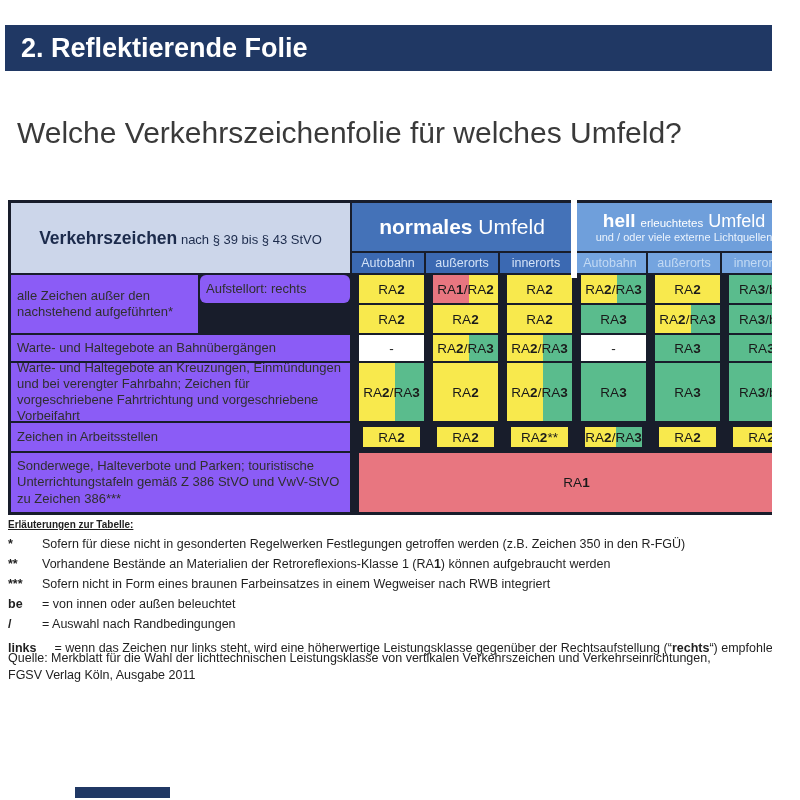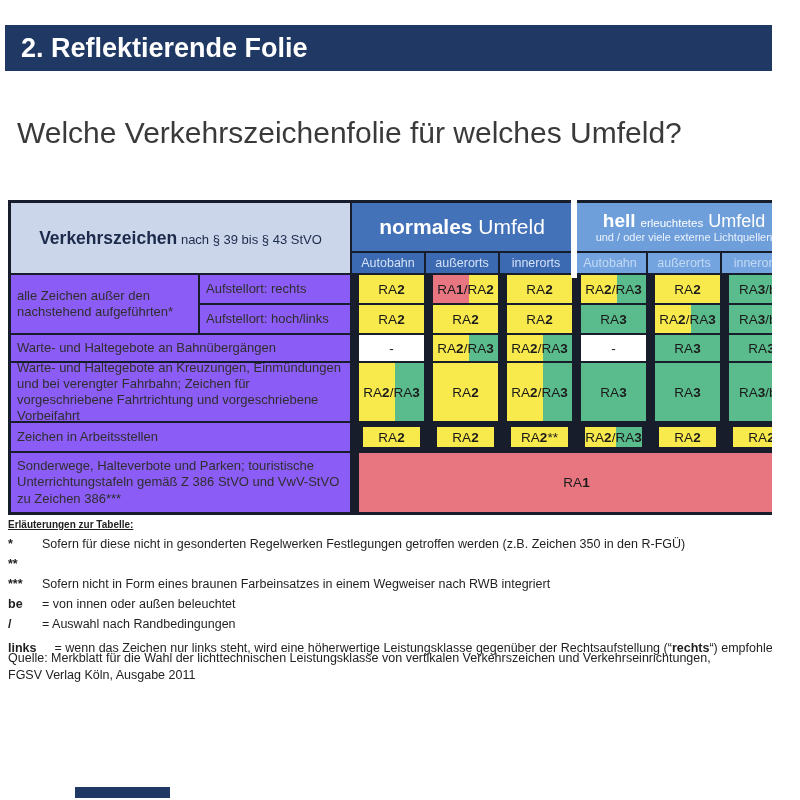--- a/index.html
+++ b/index.html
@@ -101,28 +101,27 @@
       <div class="l2">und / oder viele externe Lichtquellen</div>
     </div>
     <div class="gap-white"></div>
   <div class="cell subhead sh-normal" style="grid-area: 2 / 3 / 3 / 4;">Autobahn</div>
       <div class="cell subhead sh-normal" style="grid-area: 2 / 4 / 3 / 5;">außerorts</div>
       <div class="cell subhead sh-normal" style="grid-area: 2 / 5 / 3 / 6;">innerorts</div>
       <div class="cell subhead sh-bright" style="grid-area: 2 / 6 / 3 / 7;">Autobahn</div>
       <div class="cell subhead sh-bright" style="grid-area: 2 / 7 / 3 / 8;">außerorts</div>
       <div class="cell subhead sh-bright" style="grid-area: 2 / 8 / 3 / 9;">innerorts</div>
       <div class="cell lab" style="grid-area: 3 / 1 / 5 / 2;">alle Zeichen außer den nachstehend aufgeführten*</div>
-      <div class="cell lab" style="grid-area: 3 / 2 / 4 / 3;">Aufstellort: rechts</div>
+      <div class="cell lab" style="grid-area: 3 / 2 / 4 / 3; border-radius: 6px;">Aufstellort: rechts</div>
       <div class="cell dc f-yellow" style="grid-area: 3 / 3 / 4 / 4;">RA<b>2</b></div>
       <div class="cell dc f-red-yellow" style="grid-area: 3 / 4 / 4 / 5;">RA<b>1</b>/RA<b>2</b></div>
       <div class="cell dc f-yellow" style="grid-area: 3 / 5 / 4 / 6;">RA<b>2</b></div>
       <div class="cell dc f-yellow-green" style="grid-area: 3 / 6 / 4 / 7;">RA<b>2</b>/RA<b>3</b></div>
       <div class="cell dc f-yellow" style="grid-area: 3 / 7 / 4 / 8;">RA<b>2</b></div>
       <div class="cell dc f-green" style="grid-area: 3 / 8 / 4 / 9;">RA<b>3</b>/be</div>
-      <div class="cell lab" style="grid-area: 4 / 2 / 5 / 3;">Aufstellort: hoch/links</div>
       <div class="cell dc f-yellow" style="grid-area: 4 / 3 / 5 / 4;">RA<b>2</b></div>
       <div class="cell dc f-yellow" style="grid-area: 4 / 4 / 5 / 5;">RA<b>2</b></div>
       <div class="cell dc f-yellow" style="grid-area: 4 / 5 / 5 / 6;">RA<b>2</b></div>
       <div class="cell dc f-green" style="grid-area: 4 / 6 / 5 / 7;">RA<b>3</b></div>
       <div class="cell dc f-yellow-green" style="grid-area: 4 / 7 / 5 / 8;">RA<b>2</b>/RA<b>3</b></div>
       <div class="cell dc f-green" style="grid-area: 4 / 8 / 5 / 9;">RA<b>3</b>/be</div>
       <div class="cell lab" style="grid-area: 5 / 1 / 6 / 3;">Warte- und Haltegebote an Bahnübergängen</div>
       <div class="cell dc f-white" style="grid-area: 5 / 3 / 6 / 4;">-</div>
       <div class="cell dc f-yellow-green" style="grid-area: 5 / 4 / 6 / 5;">RA<b>2</b>/RA<b>3</b></div>
       <div class="cell dc f-yellow-green" style="grid-area: 5 / 5 / 6 / 6;">RA<b>2</b>/RA<b>3</b></div>
@@ -148,20 +147,21 @@
     </div>
 
   <div class="legend" id="legend">
     <div class="legend-h">Erläuterungen zur Tabelle:</div>
   <div class="legend-row">
         <span class="mk">*</span>
         <span>Sofern für diese nicht in gesonderten Regelwerken Festlegungen getroffen werden (z.B. Zeichen 350 in den R-FGÜ)</span>
       </div>
       <div class="legend-row">
         <span class="mk">**</span>
+        <span>Vorhandene Bestände an Materialien der Retroreflexions-Klasse 1 (RA<b>1</b>) können aufgebraucht werden</span>
       </div>
       <div class="legend-row">
         <span class="mk">***</span>
         <span>Sofern nicht in Form eines braunen Farbeinsatzes in einem Wegweiser nach RWB integriert</span>
       </div>
       <div class="legend-row">
         <span class="mk">be</span>
         <span>= von innen oder außen beleuchtet</span>
       </div>
       <div class="legend-row">

